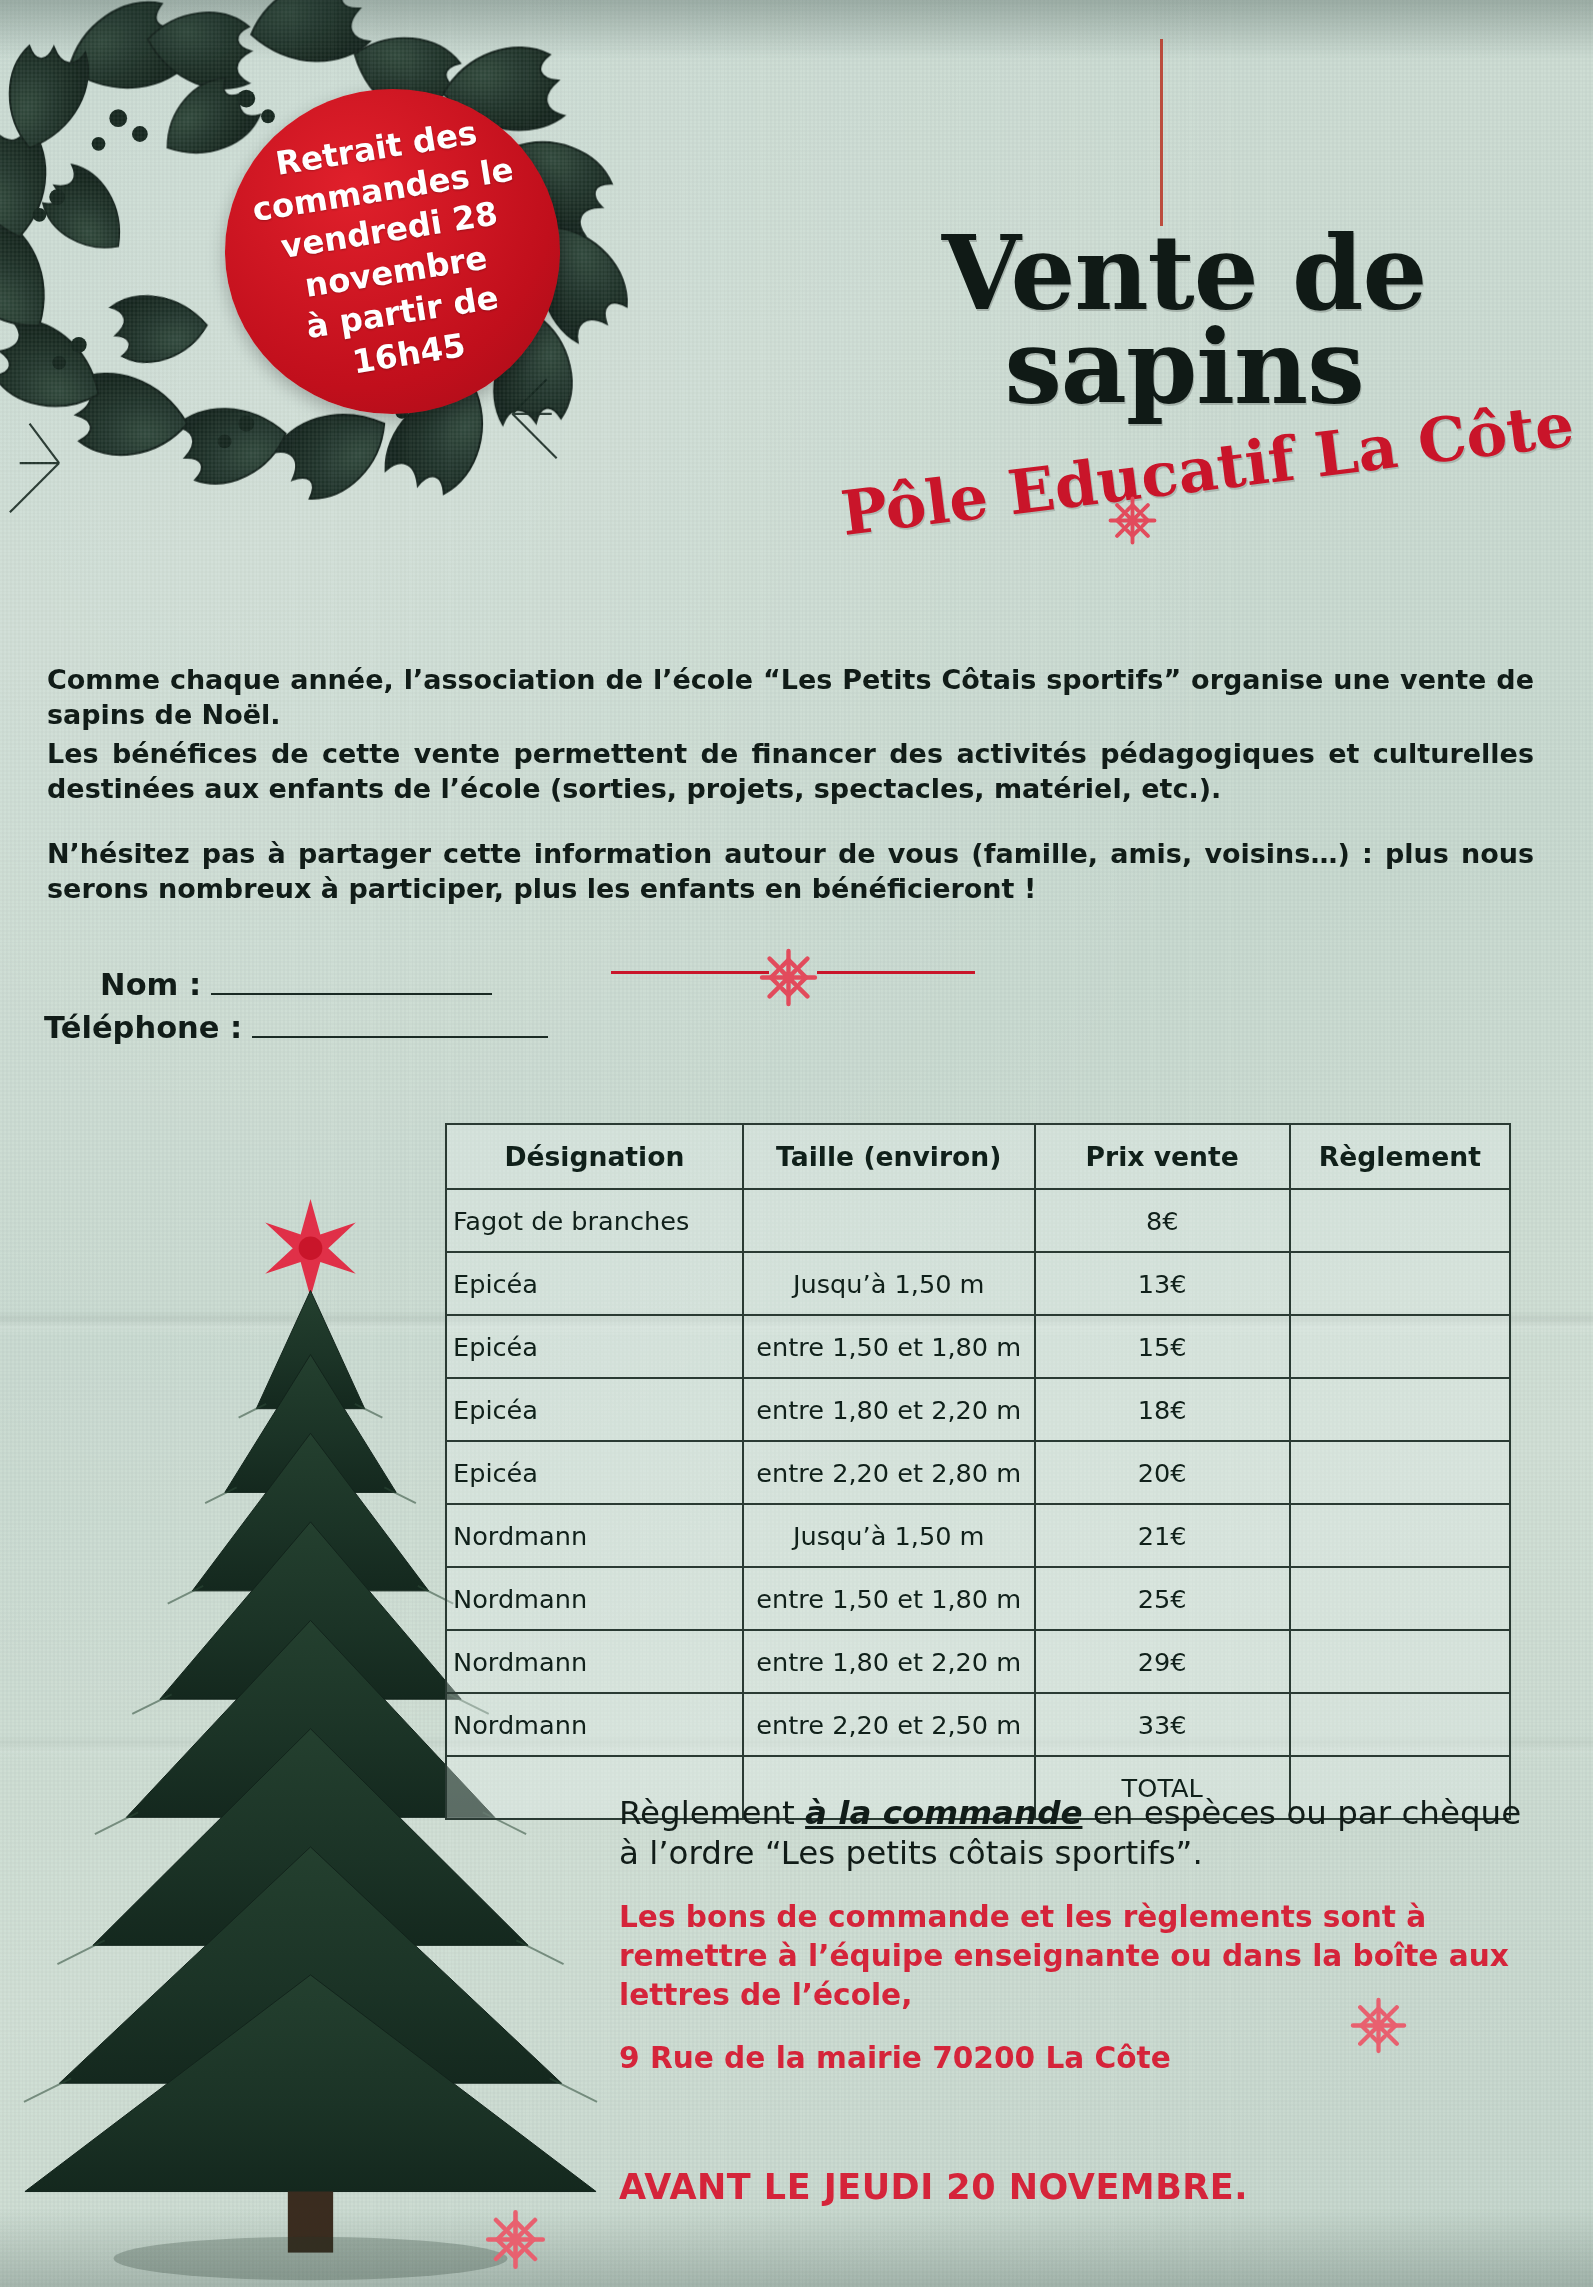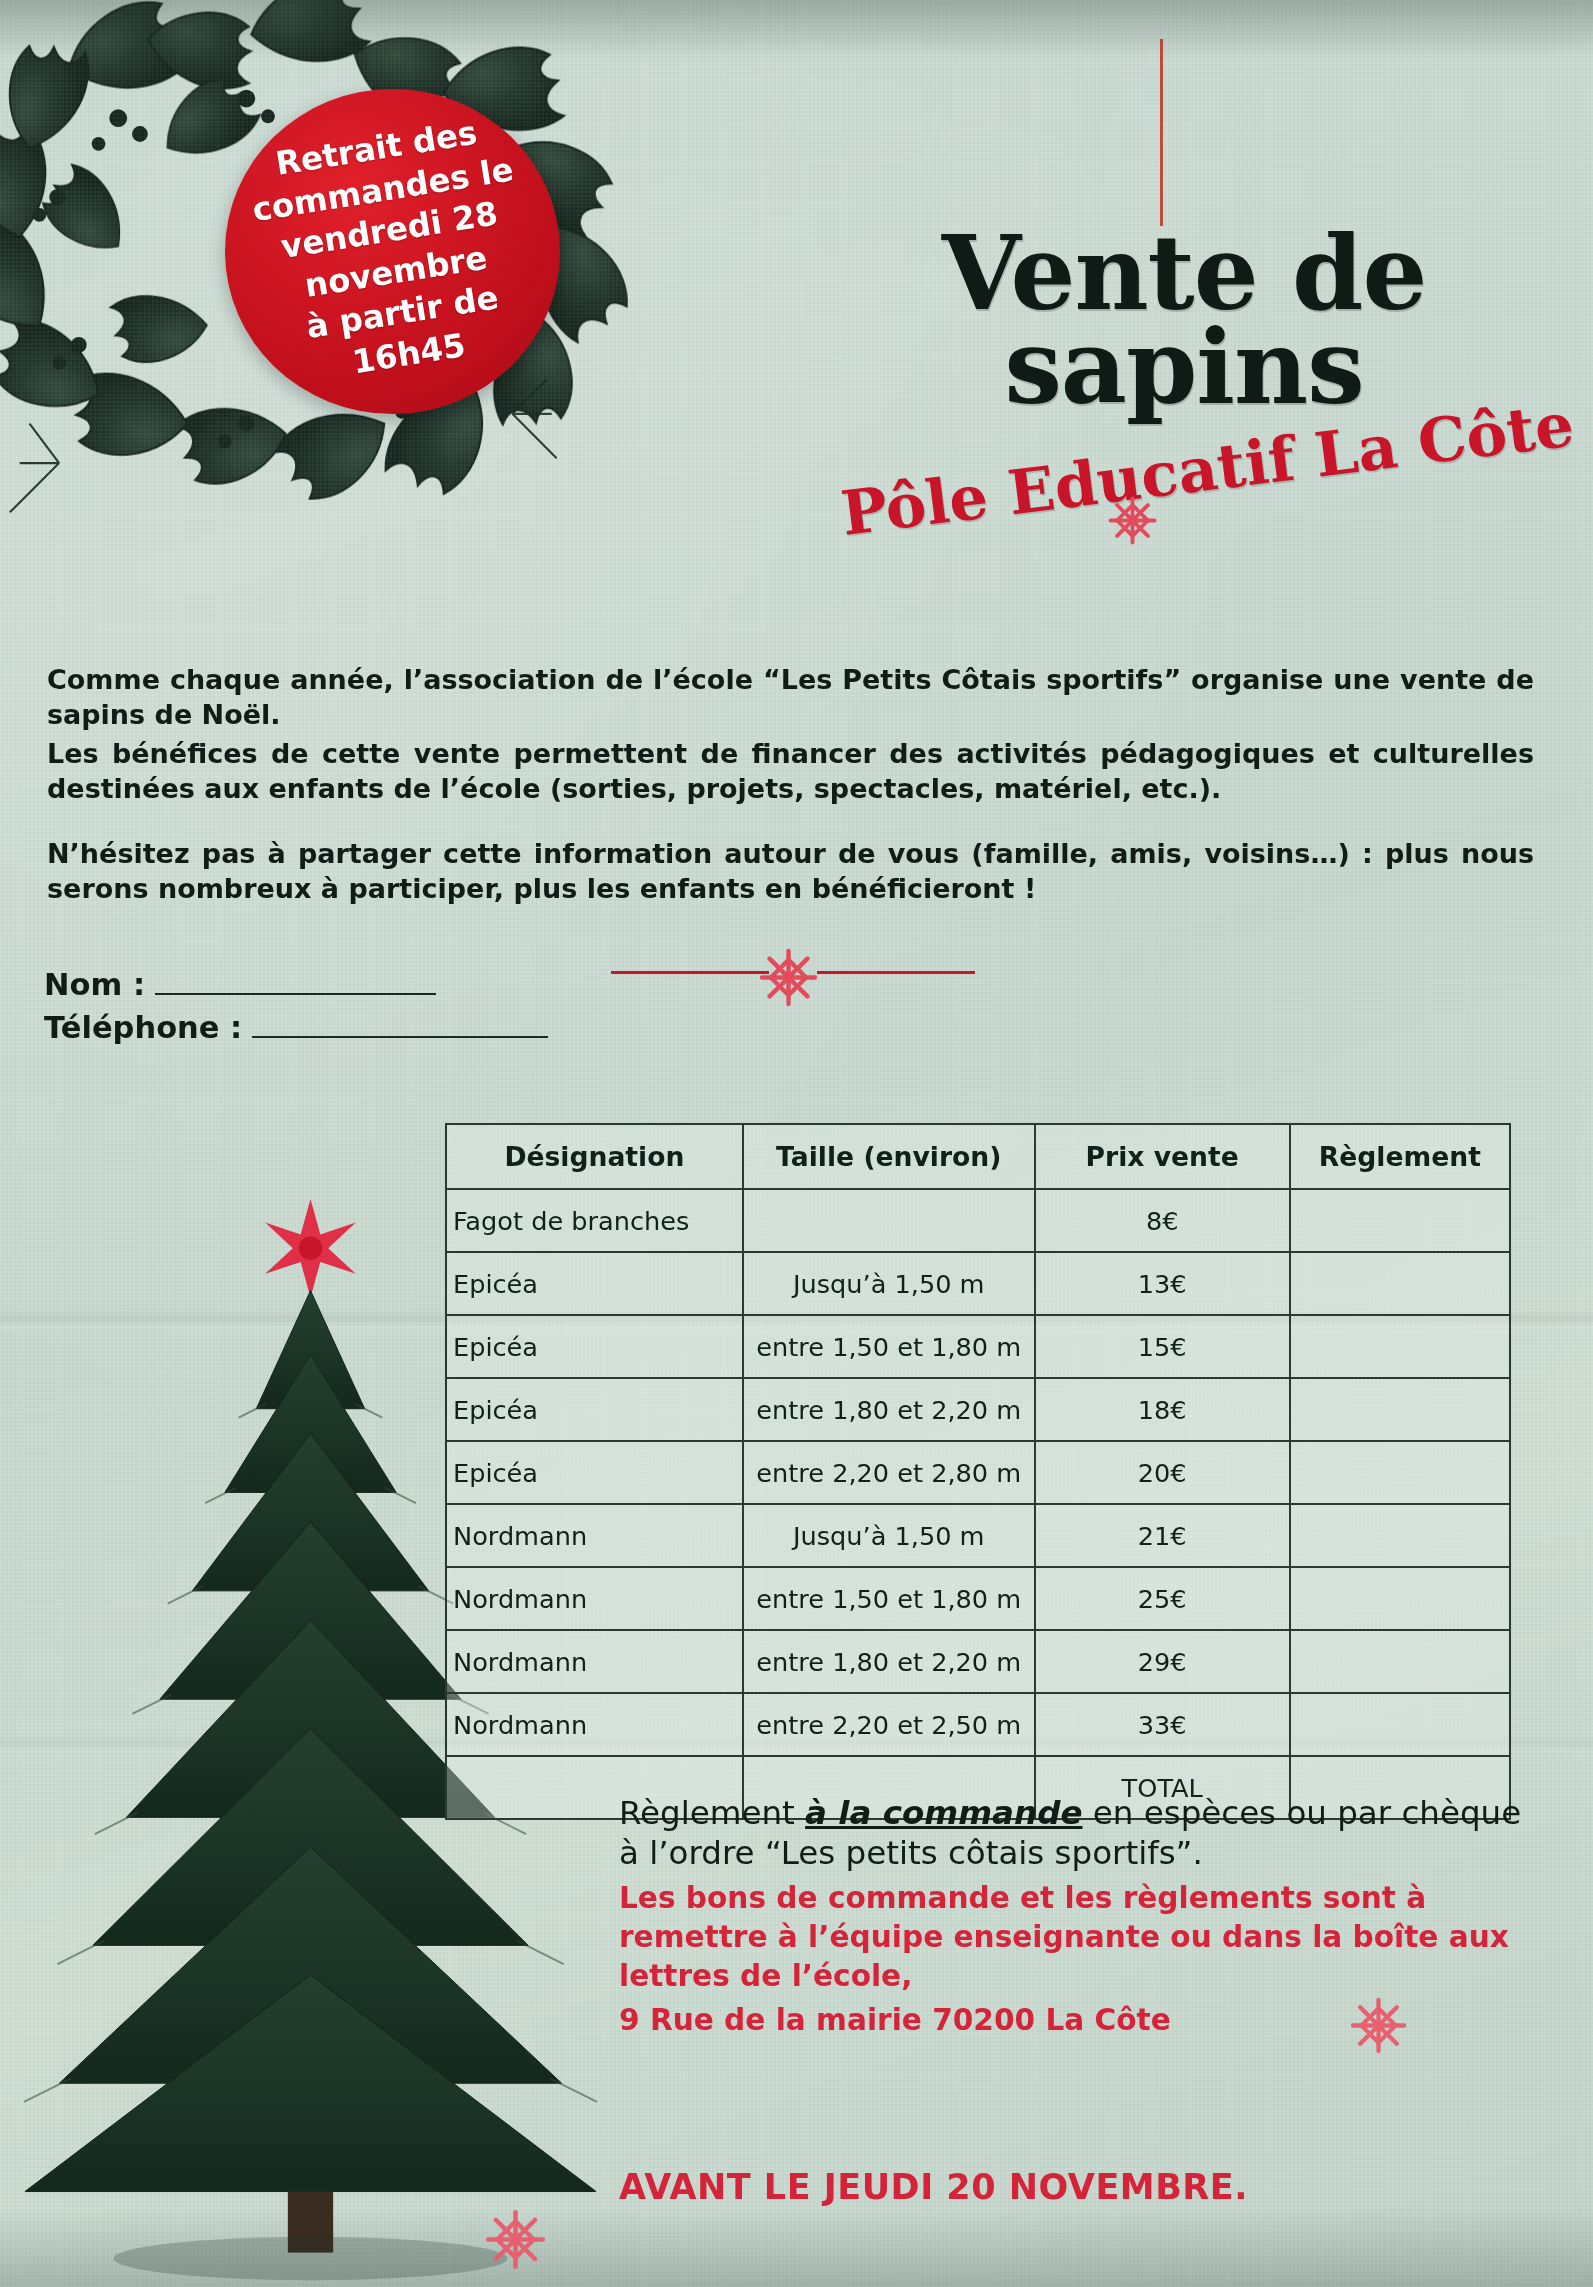--- a/index.html
+++ b/index.html
@@ -168,20 +168,21 @@
     top: 967px;
     z-index: 5;
     color: #111c18;
     font-size: 30.5px;
     font-weight: 600;
   }
   .field-row {
     display: flex;
     align-items: baseline;
     margin-bottom: 7.9px;
+    justify-content: center;
   }
   .field-label { white-space: nowrap; }
   .field-line {
     display: inline-block;
     height: 2px;
     background: #1a2a24;
     margin-left: 9.9px;
     margin-bottom: 3.9px;
   }
   .fl-1 { width: 281px; }
@@ -227,21 +228,21 @@
     z-index: 5;
   }
   #closing .blk-dark {
     color: #111c18;
     font-size: 32.5px;
     line-height: 1.24;
     font-weight: 500;
   }
   #closing .blk-dark u { text-decoration: underline; font-weight: 700; font-style: italic; }
   #closing .blk-red {
-    margin-top: 5px;
+    margin-top: 24px;
     color: #d5243a;
     font-size: 29.6px;
     line-height: 1.32;
     font-weight: 700;
   }
   #final-line {
     position: absolute;
     left: 619px;
     top: 2167px;
     z-index: 5;

